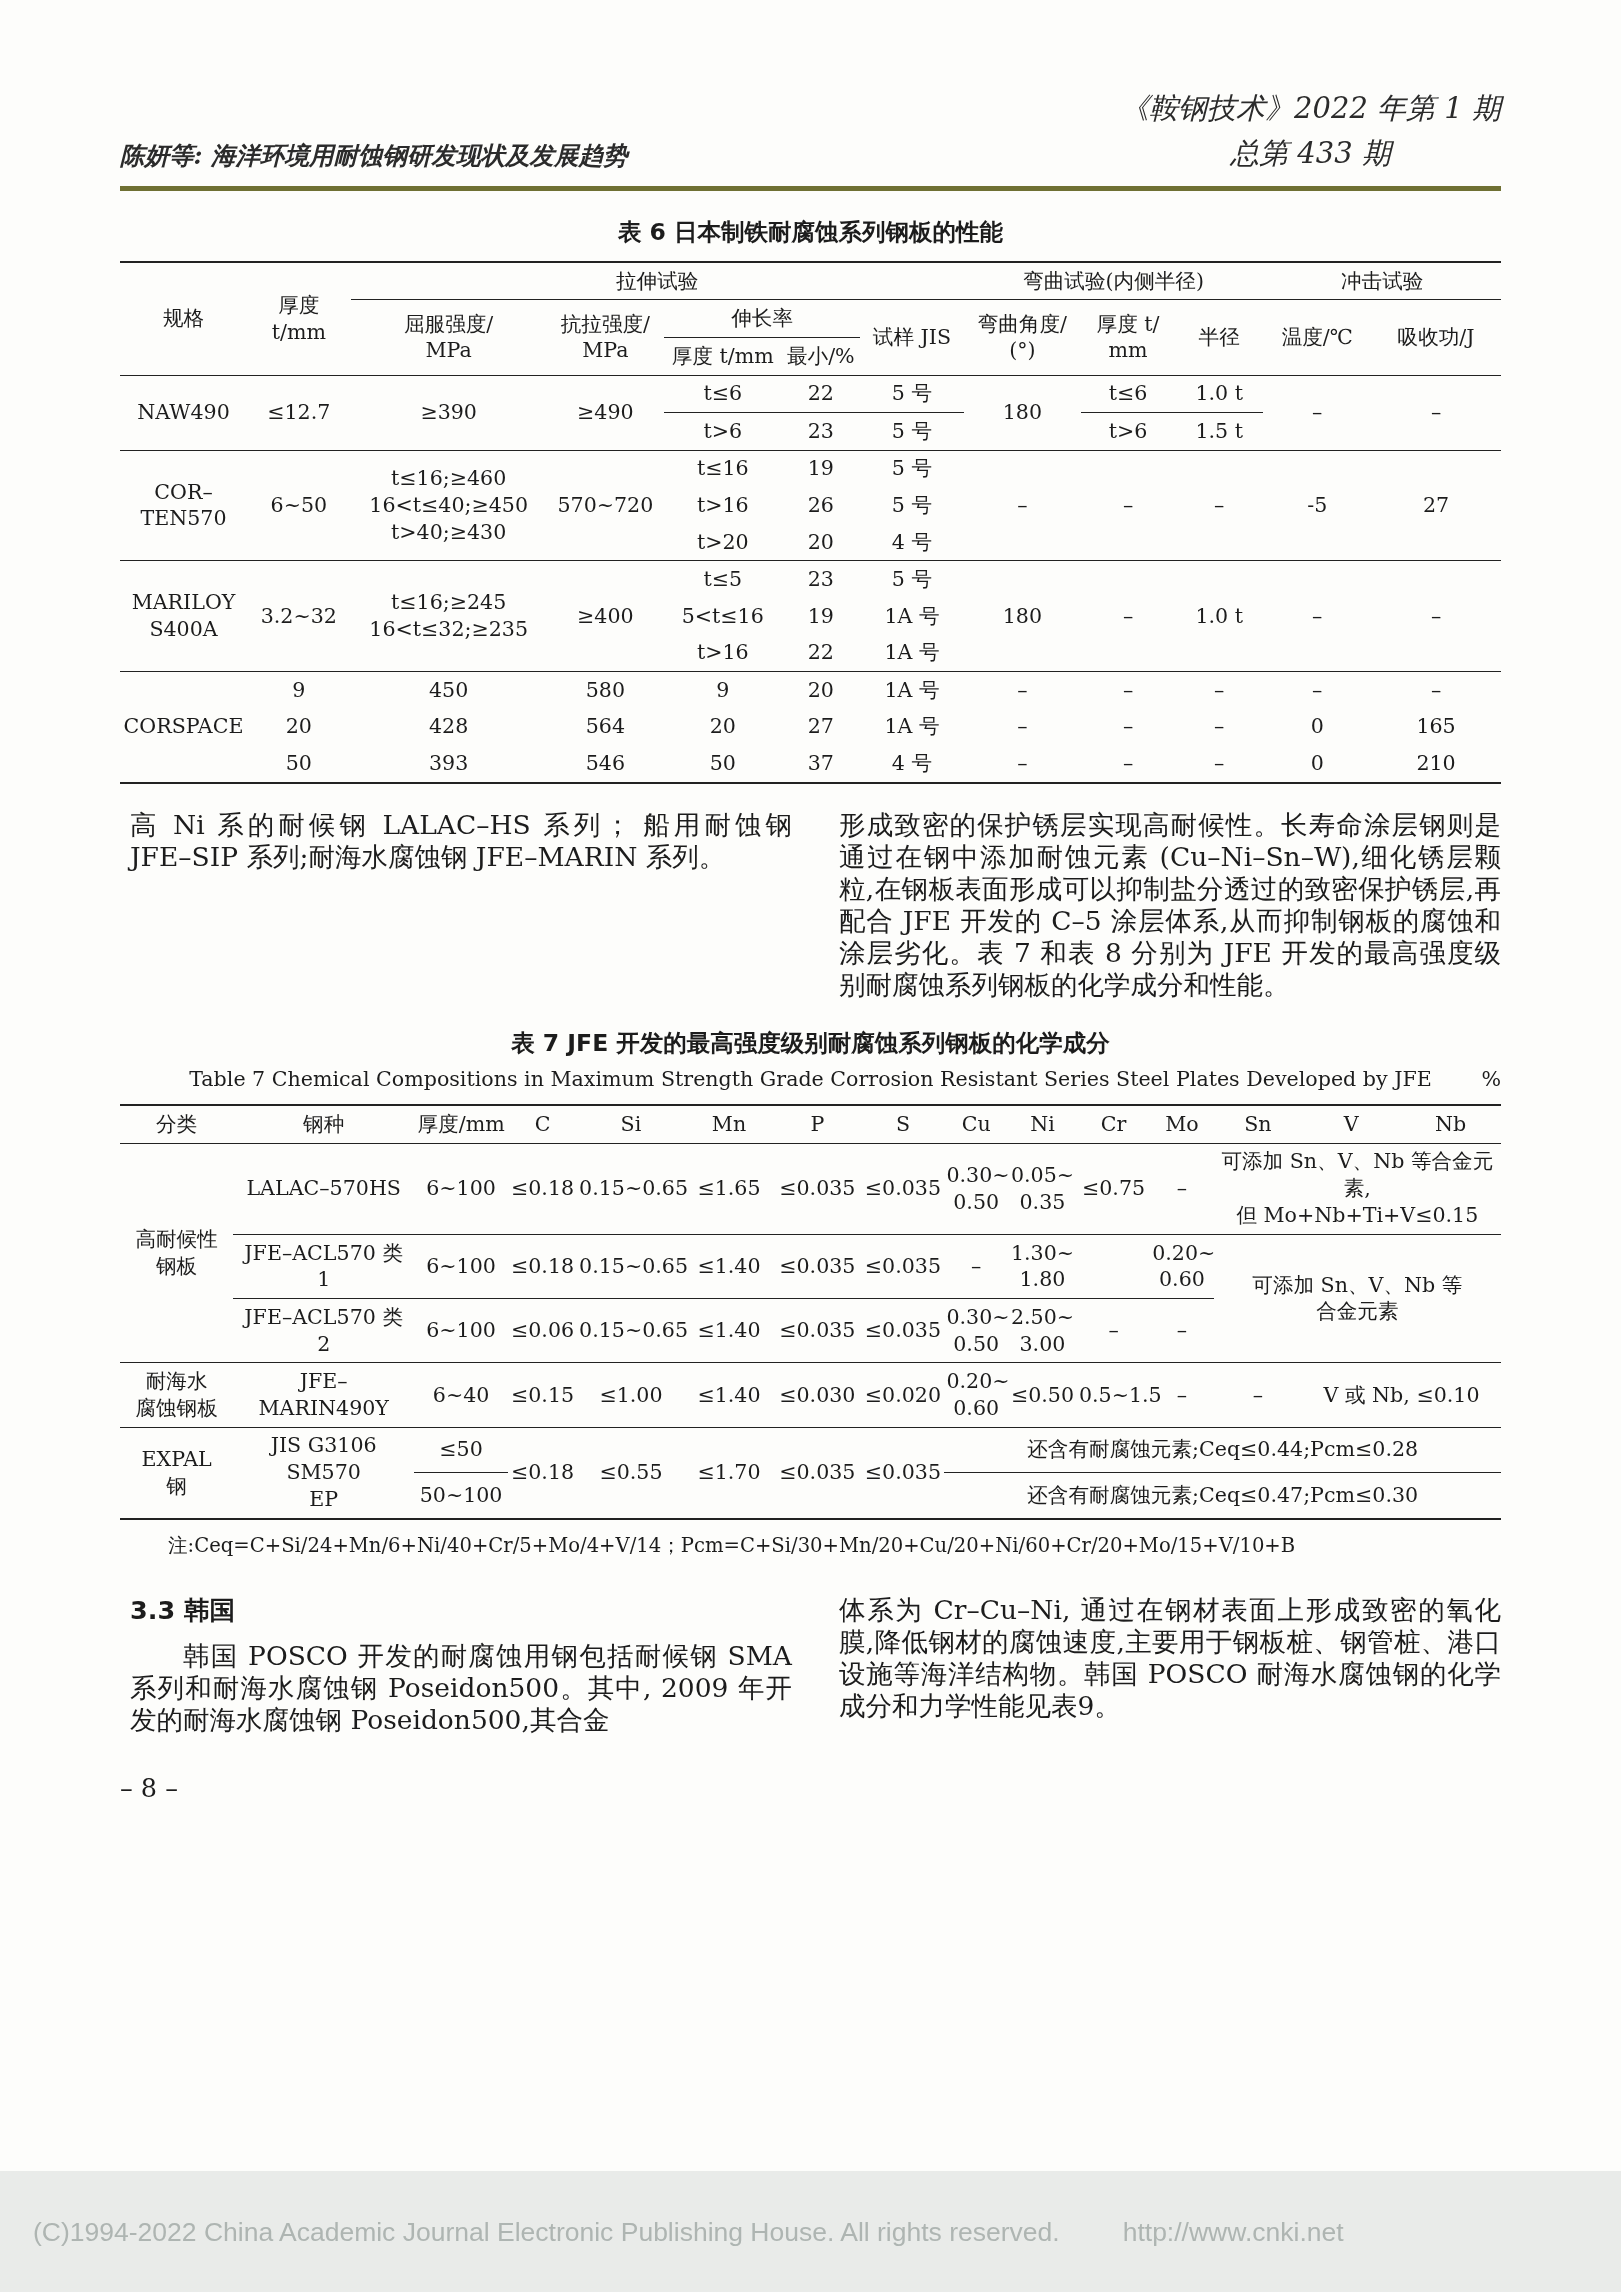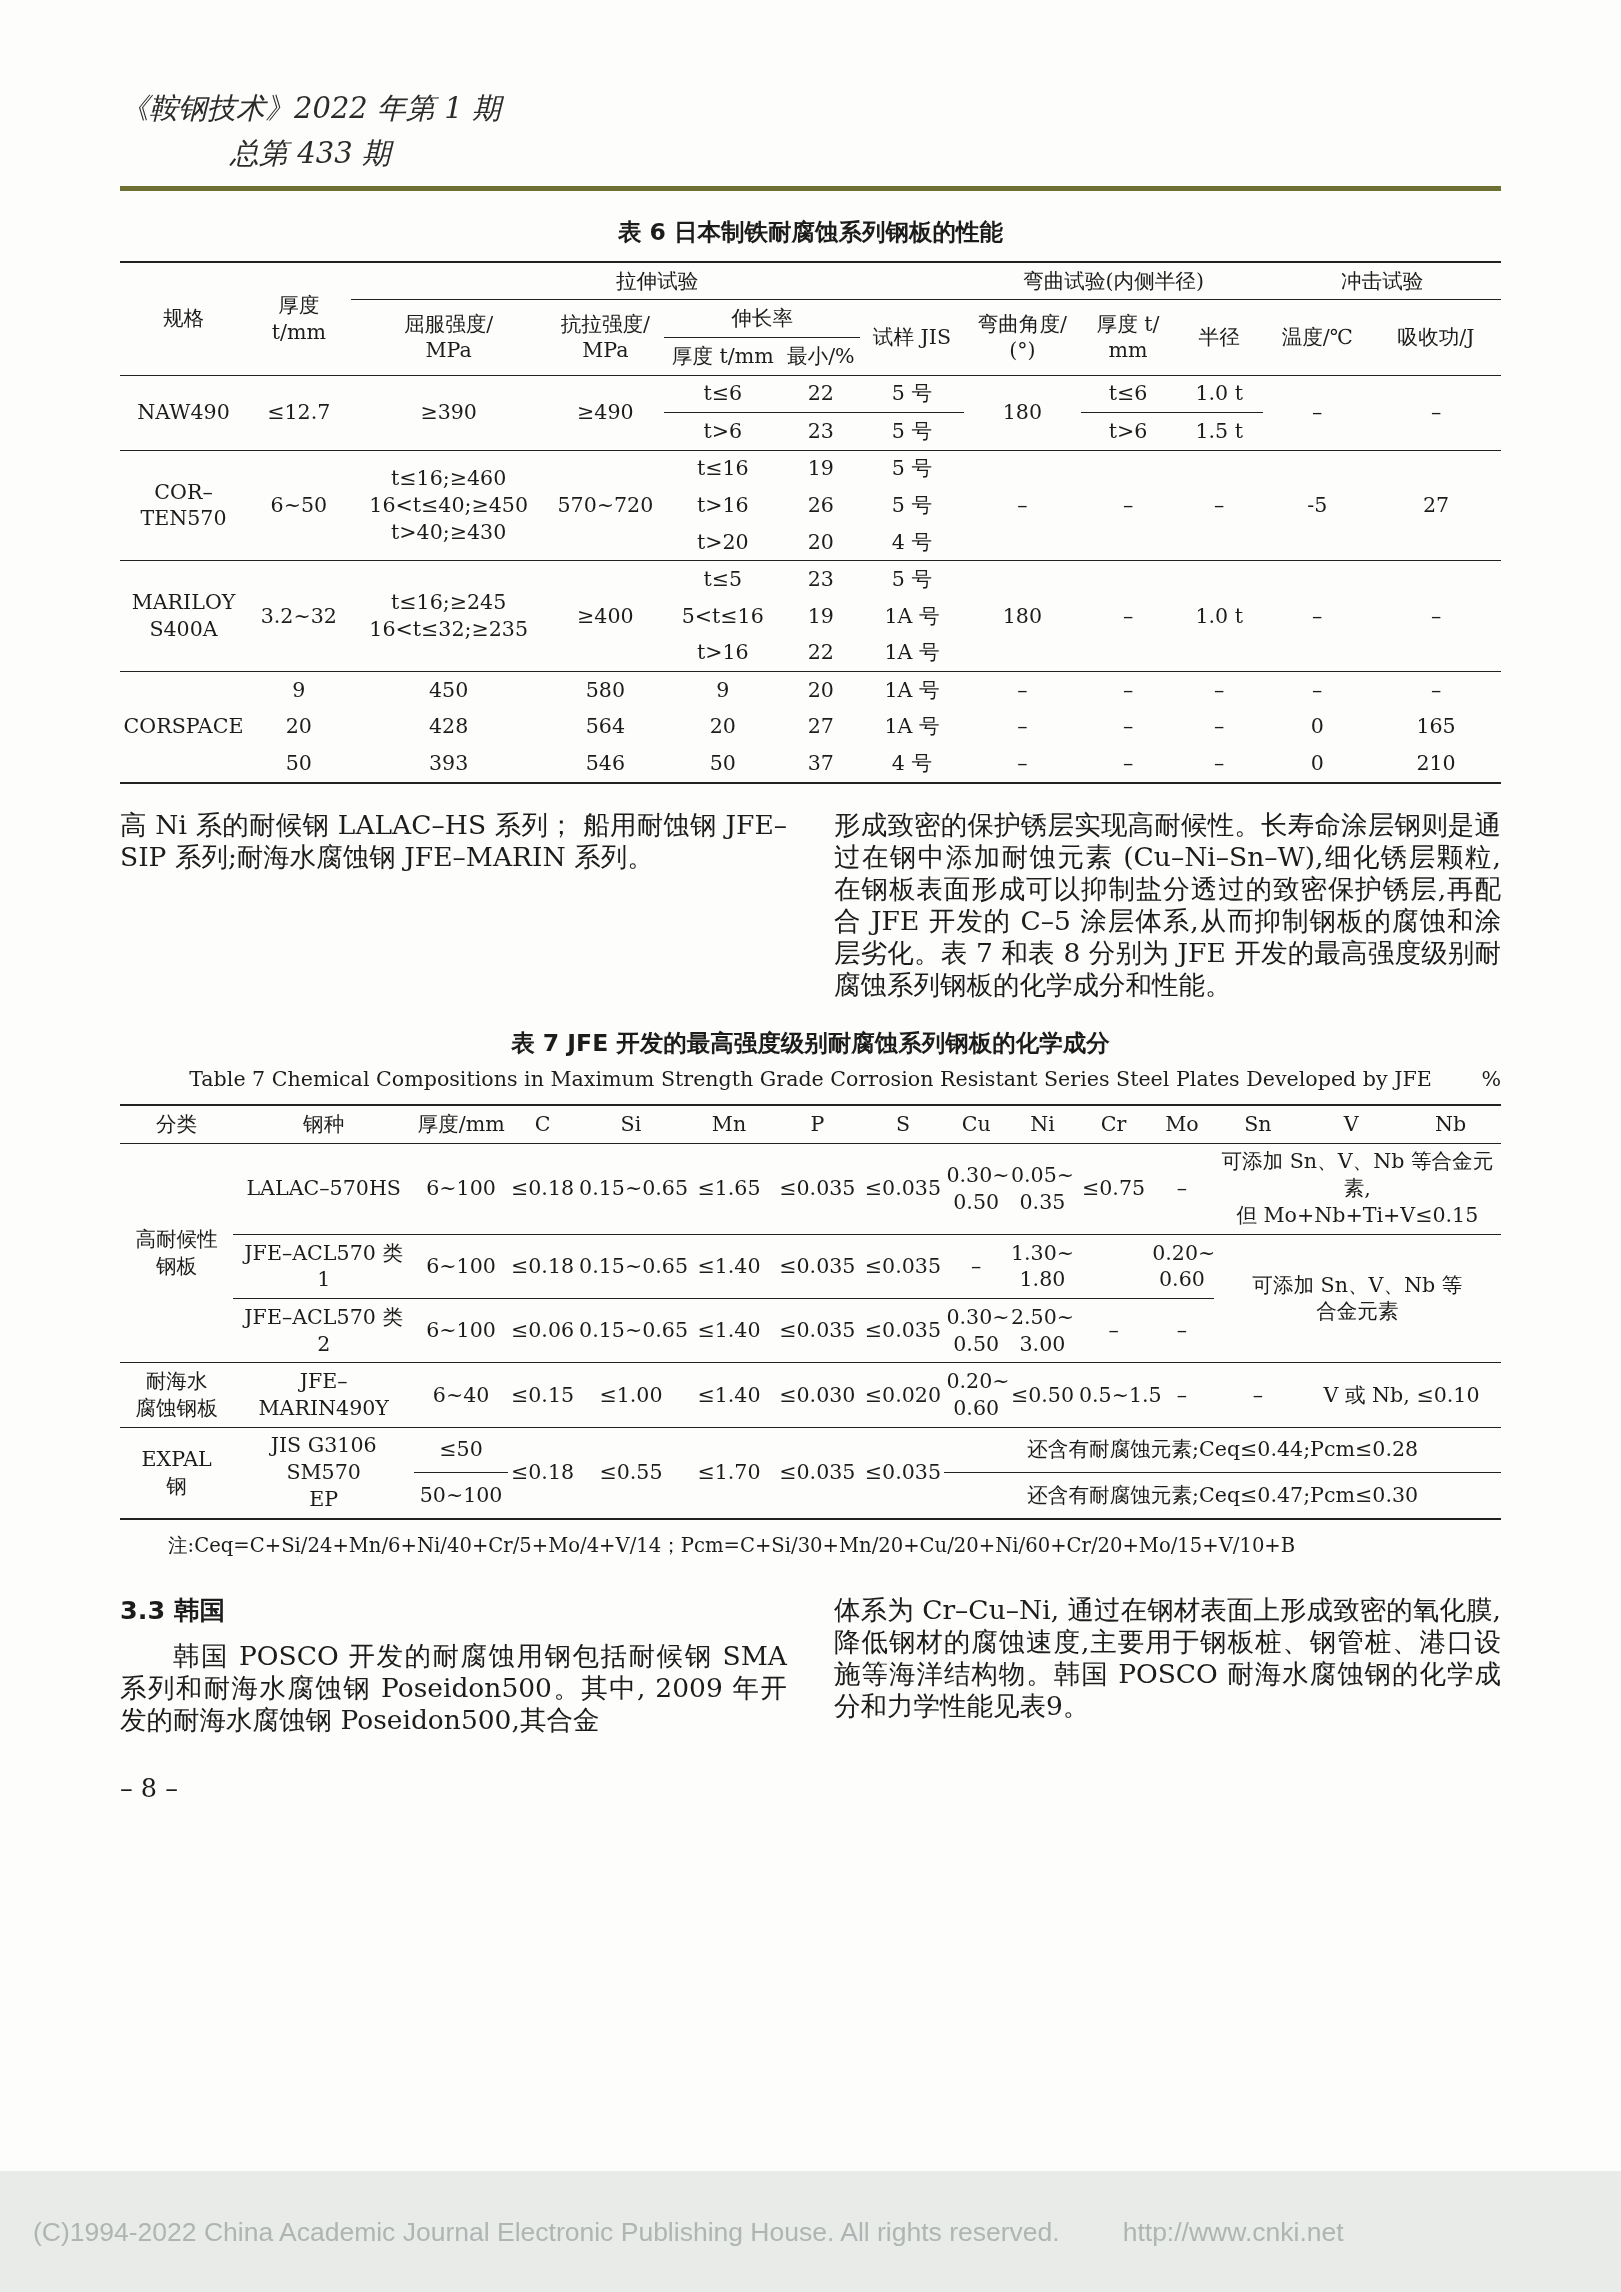--- a/index.html
+++ b/index.html
@@ -30,21 +30,21 @@
   table.tbl th, table.tbl td {
     font-weight:normal; text-align:center; vertical-align:middle;
     font-size:20.6px; line-height:1.3; padding:4.9px 2px; white-space:pre-line;
   }
   table.tbl thead { border-bottom:1.6px solid #222; }
   table.tbl tbody { border-top:1px solid #222; }
   .bb  { border-bottom:1px solid #222; }
   .bb1 { border-bottom:1px solid #222; }
 
   
-  .twocol { display:flex; gap:47px; margin-top:25.5px; }
+  .twocol { display:flex; gap:47px; margin-top:25.5px;margin-left:10px; }
   .col { flex:1 1 0; font-size:26.5px; line-height:32px; text-align:justify; }
   .col p { margin:0; }
   .idt { text-indent:2em; }
   .sec-head { font-family:"DejaVu Sans","Liberation Sans",sans-serif; font-weight:bold; font-size:25.5px; margin:0 0 13.7px 0; }
 
   .note-line { margin-top:12.7px; font-size:19.6px; text-align:left;margin-left:48px; }
 
   .pageno { margin-top:37px; font-size:25.5px; }
 
   
@@ -56,20 +56,21 @@
   }
   .footer-url { color:#aeb5b2; text-decoration:none; }
 </style>
 </head>
 <body>
 
 <div class="page">
   <div class="content">
 
     <div class="pagehead">
+      <div class="head-left">陈妍等: 海洋环境用耐蚀钢研发现状及发展趋势</div>
       <div class="head-right">
         <div>《鞍钢技术》2022 年第 1 期</div>
         <div>总第 433 期</div>
       </div>
     </div>
     <div class="head-rule"></div>
 
     <div class="tbl-title-cn">表 6  日本制铁耐腐蚀系列钢板的性能</div>
 
     <table class="tbl t6">

